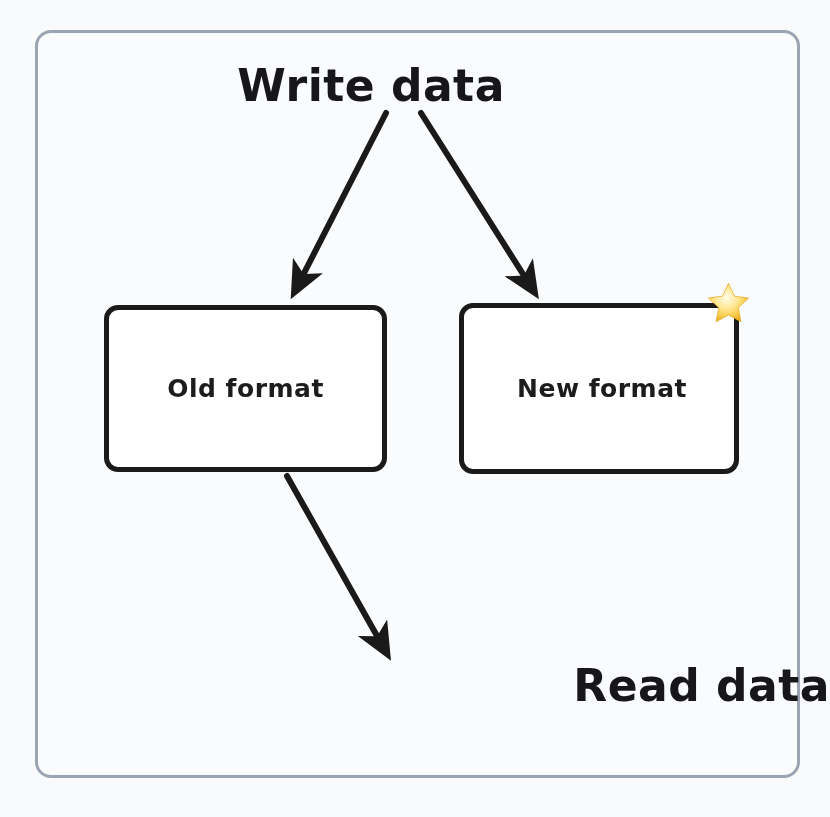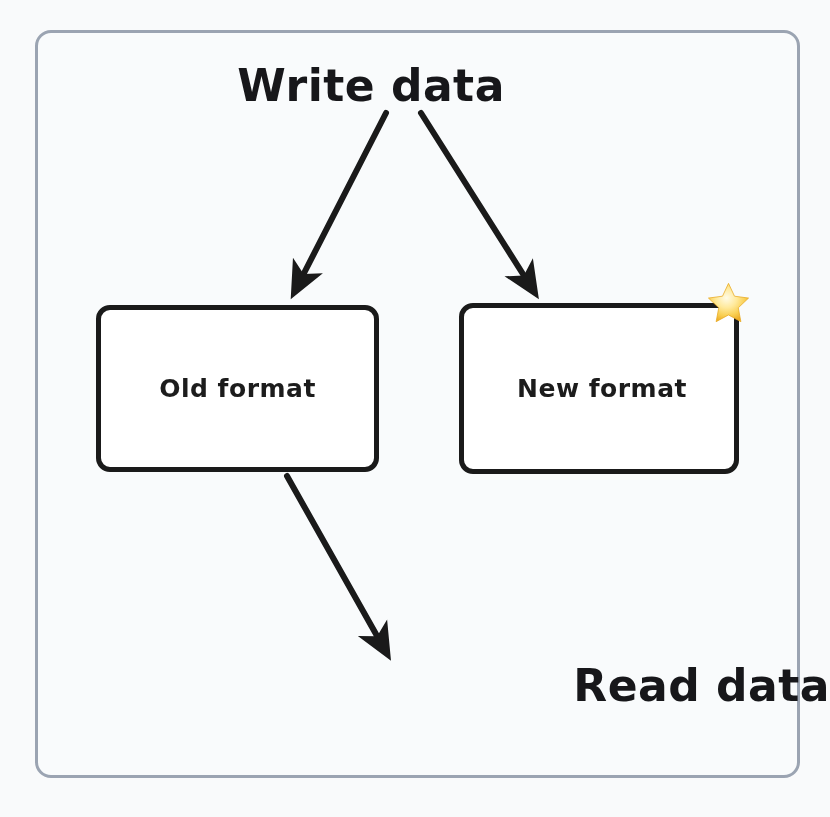--- a/index.html
+++ b/index.html
@@ -51,21 +51,21 @@
     box-sizing: border-box;
     border: 5px solid #1a1a1a;
     border-radius: 14px;
     background: #ffffff;
     display: flex;
     align-items: center;
     justify-content: center;
   }
 
   #box-old {
-    left: 96px;
+    left: 104px;
     top: 305px;
     width: 283px;
     height: 167px;
   }
 
   #box-new {
     left: 459px;
     top: 303px;
     width: 280px;
     height: 171px;

